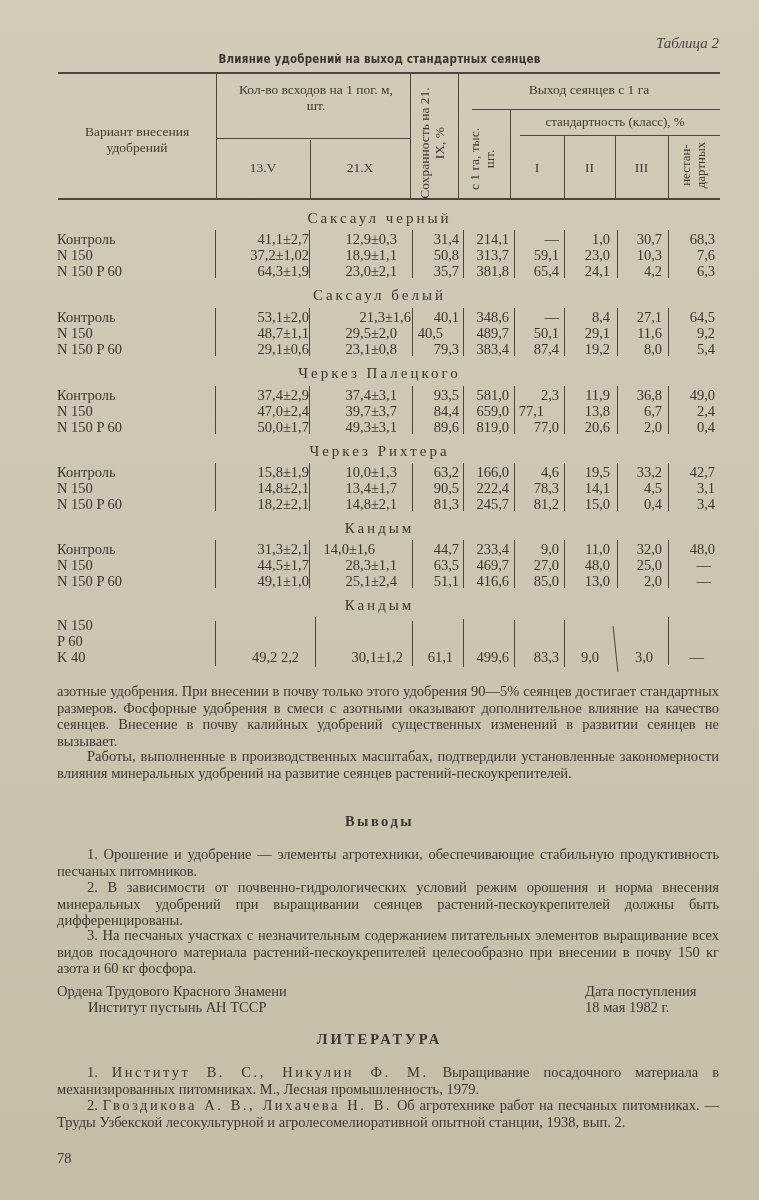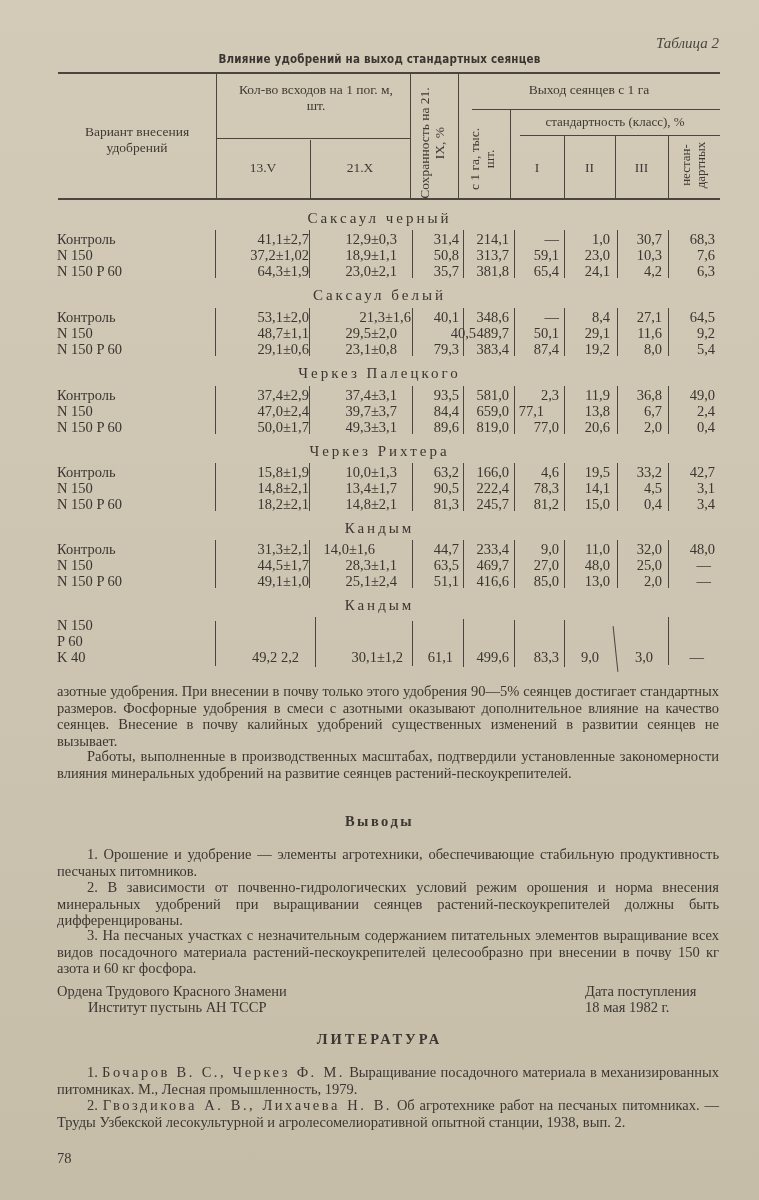--- a/index.html
+++ b/index.html
@@ -158,21 +158,21 @@
     <span class="c" style="right:250px;">348,6</span>
     <span class="c" style="right:200px;">—</span>
     <span class="c" style="right:149px;">8,4</span>
     <span class="c" style="right:97px;">27,1</span>
     <span class="c" style="right:44px;">64,5</span>
   </div>
   <div class="row" style="top:325px;">
     <span class="lab">N 150</span>
     <span class="c" style="right:450px;">48,7±1,1</span>
     <span class="c" style="right:362px;">29,5±2,0</span>
-    <span class="c" style="right:283px;">40,5</span>
+    <span class="c" style="right:316px;">40,5</span>
     <span class="c" style="right:250px;">489,7</span>
     <span class="c" style="right:200px;">50,1</span>
     <span class="c" style="right:149px;">29,1</span>
     <span class="c" style="right:97px;">11,6</span>
     <span class="c" style="right:44px;">9,2</span>
   </div>
   <div class="row" style="top:341px;">
     <span class="lab">N 150 P 60</span>
     <span class="c" style="right:450px;">29,1±0,6</span>
     <span class="c" style="right:362px;">23,1±0,8</span>
@@ -357,21 +357,21 @@
   <div class="para indent" style="top:927px;">3. На песчаных участках с незначительным содержанием питательных элементов выращивание всех видов посадочного материала растений-пескоукрепителей целесообразно при внесении в почву 150 кг азота и 60 кг фосфора.</div>
 
   <div class="sig" style="left:57px; top:983px;">Ордена Трудового Красного Знамени</div>
   <div class="sig" style="left:88px; top:999px;">Институт пустынь АН ТССР</div>
   <div class="sig" style="left:585px; top:983px;">Дата поступления</div>
   <div class="sig" style="left:585px; top:999px;">18 мая 1982 г.</div>
 
   <div class="section-h" style="top:1031px; letter-spacing:3px;">ЛИТЕРАТУРА</div>
   <div class="para indent" style="top:1064px;">
     <span>1.</span>
-    <span class="spaced">Бочаров В. С., Черкез Ф. М.</span><span> Выращивание посадочного материала в механизированных питомниках. М., Лесная промышленность, 1979.</span>
+    <span class="spaced">Институт В. С., Никулин Ф. М.</span><span> Выращивание посадочного материала в механизированных питомниках. М., Лесная промышленность, 1979.</span>
   </div>
   <div class="para indent" style="top:1097px;">
     <span>2.</span>
     <span class="spaced">Гвоздикова А. В., Лихачева Н. В.</span><span> Об агротехнике работ на песчаных питомниках. — Труды Узбекской лесокультурной и агролесомелиоративной опытной станции, 1938, вып. 2.</span>
   </div>
 
   <div class="pagenum">78</div>
 </div>
 
 </body></html>

